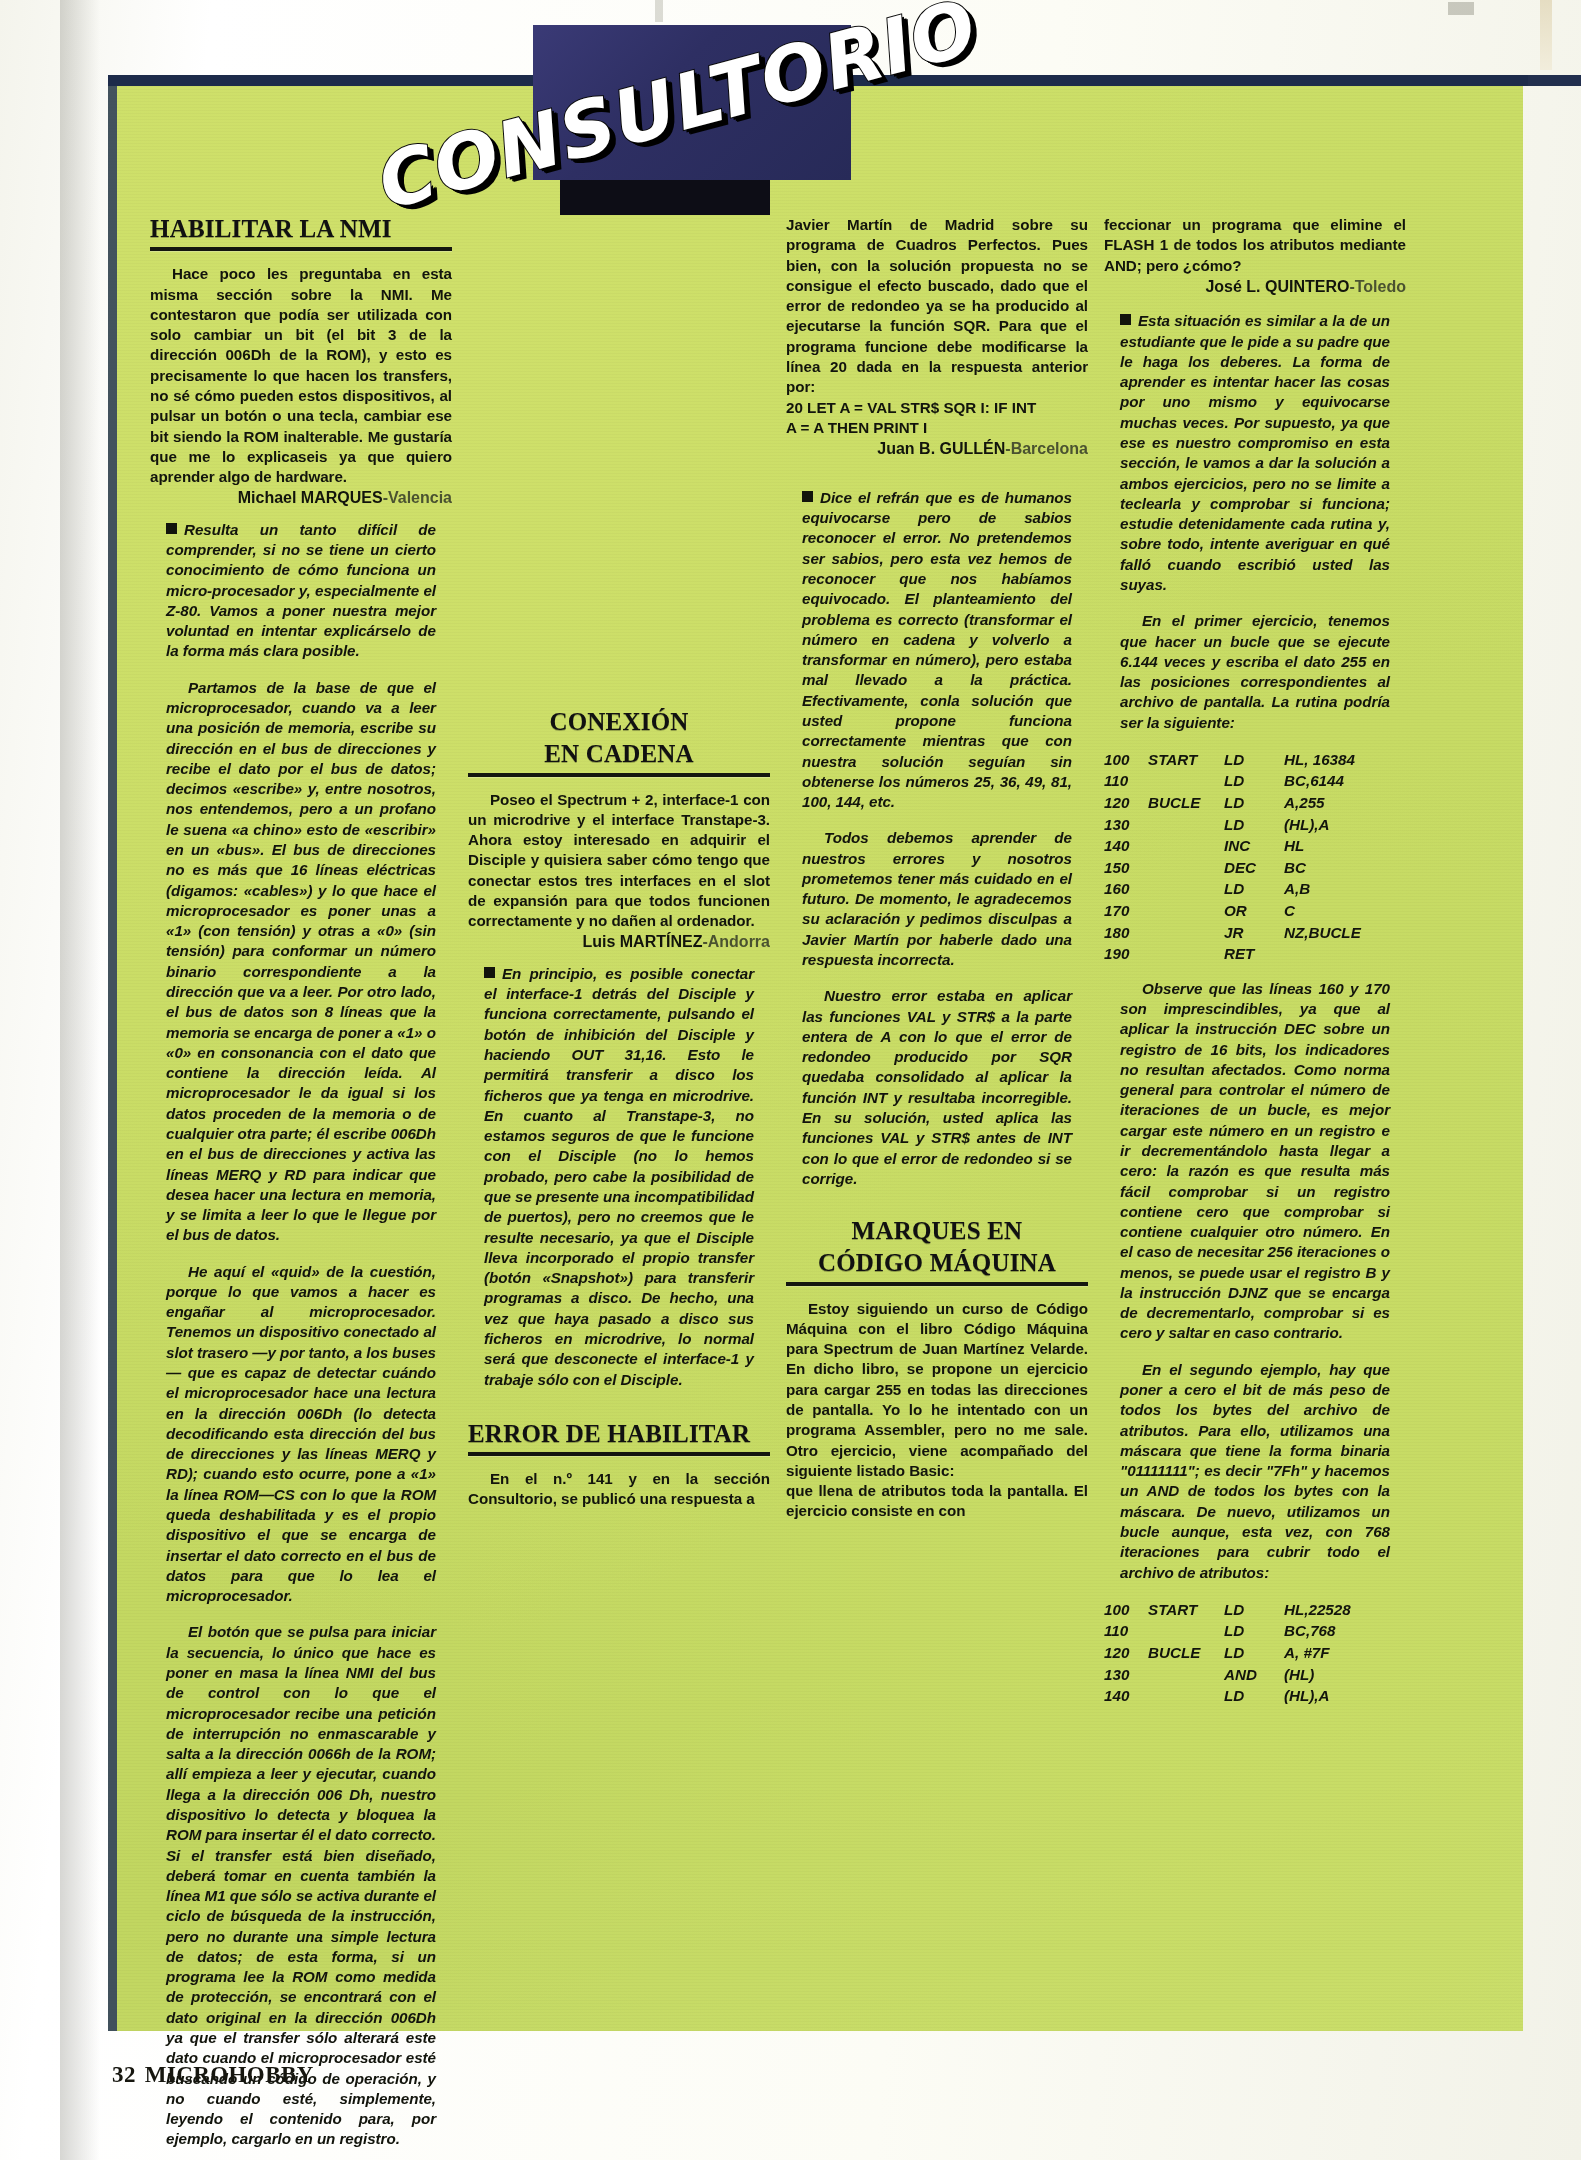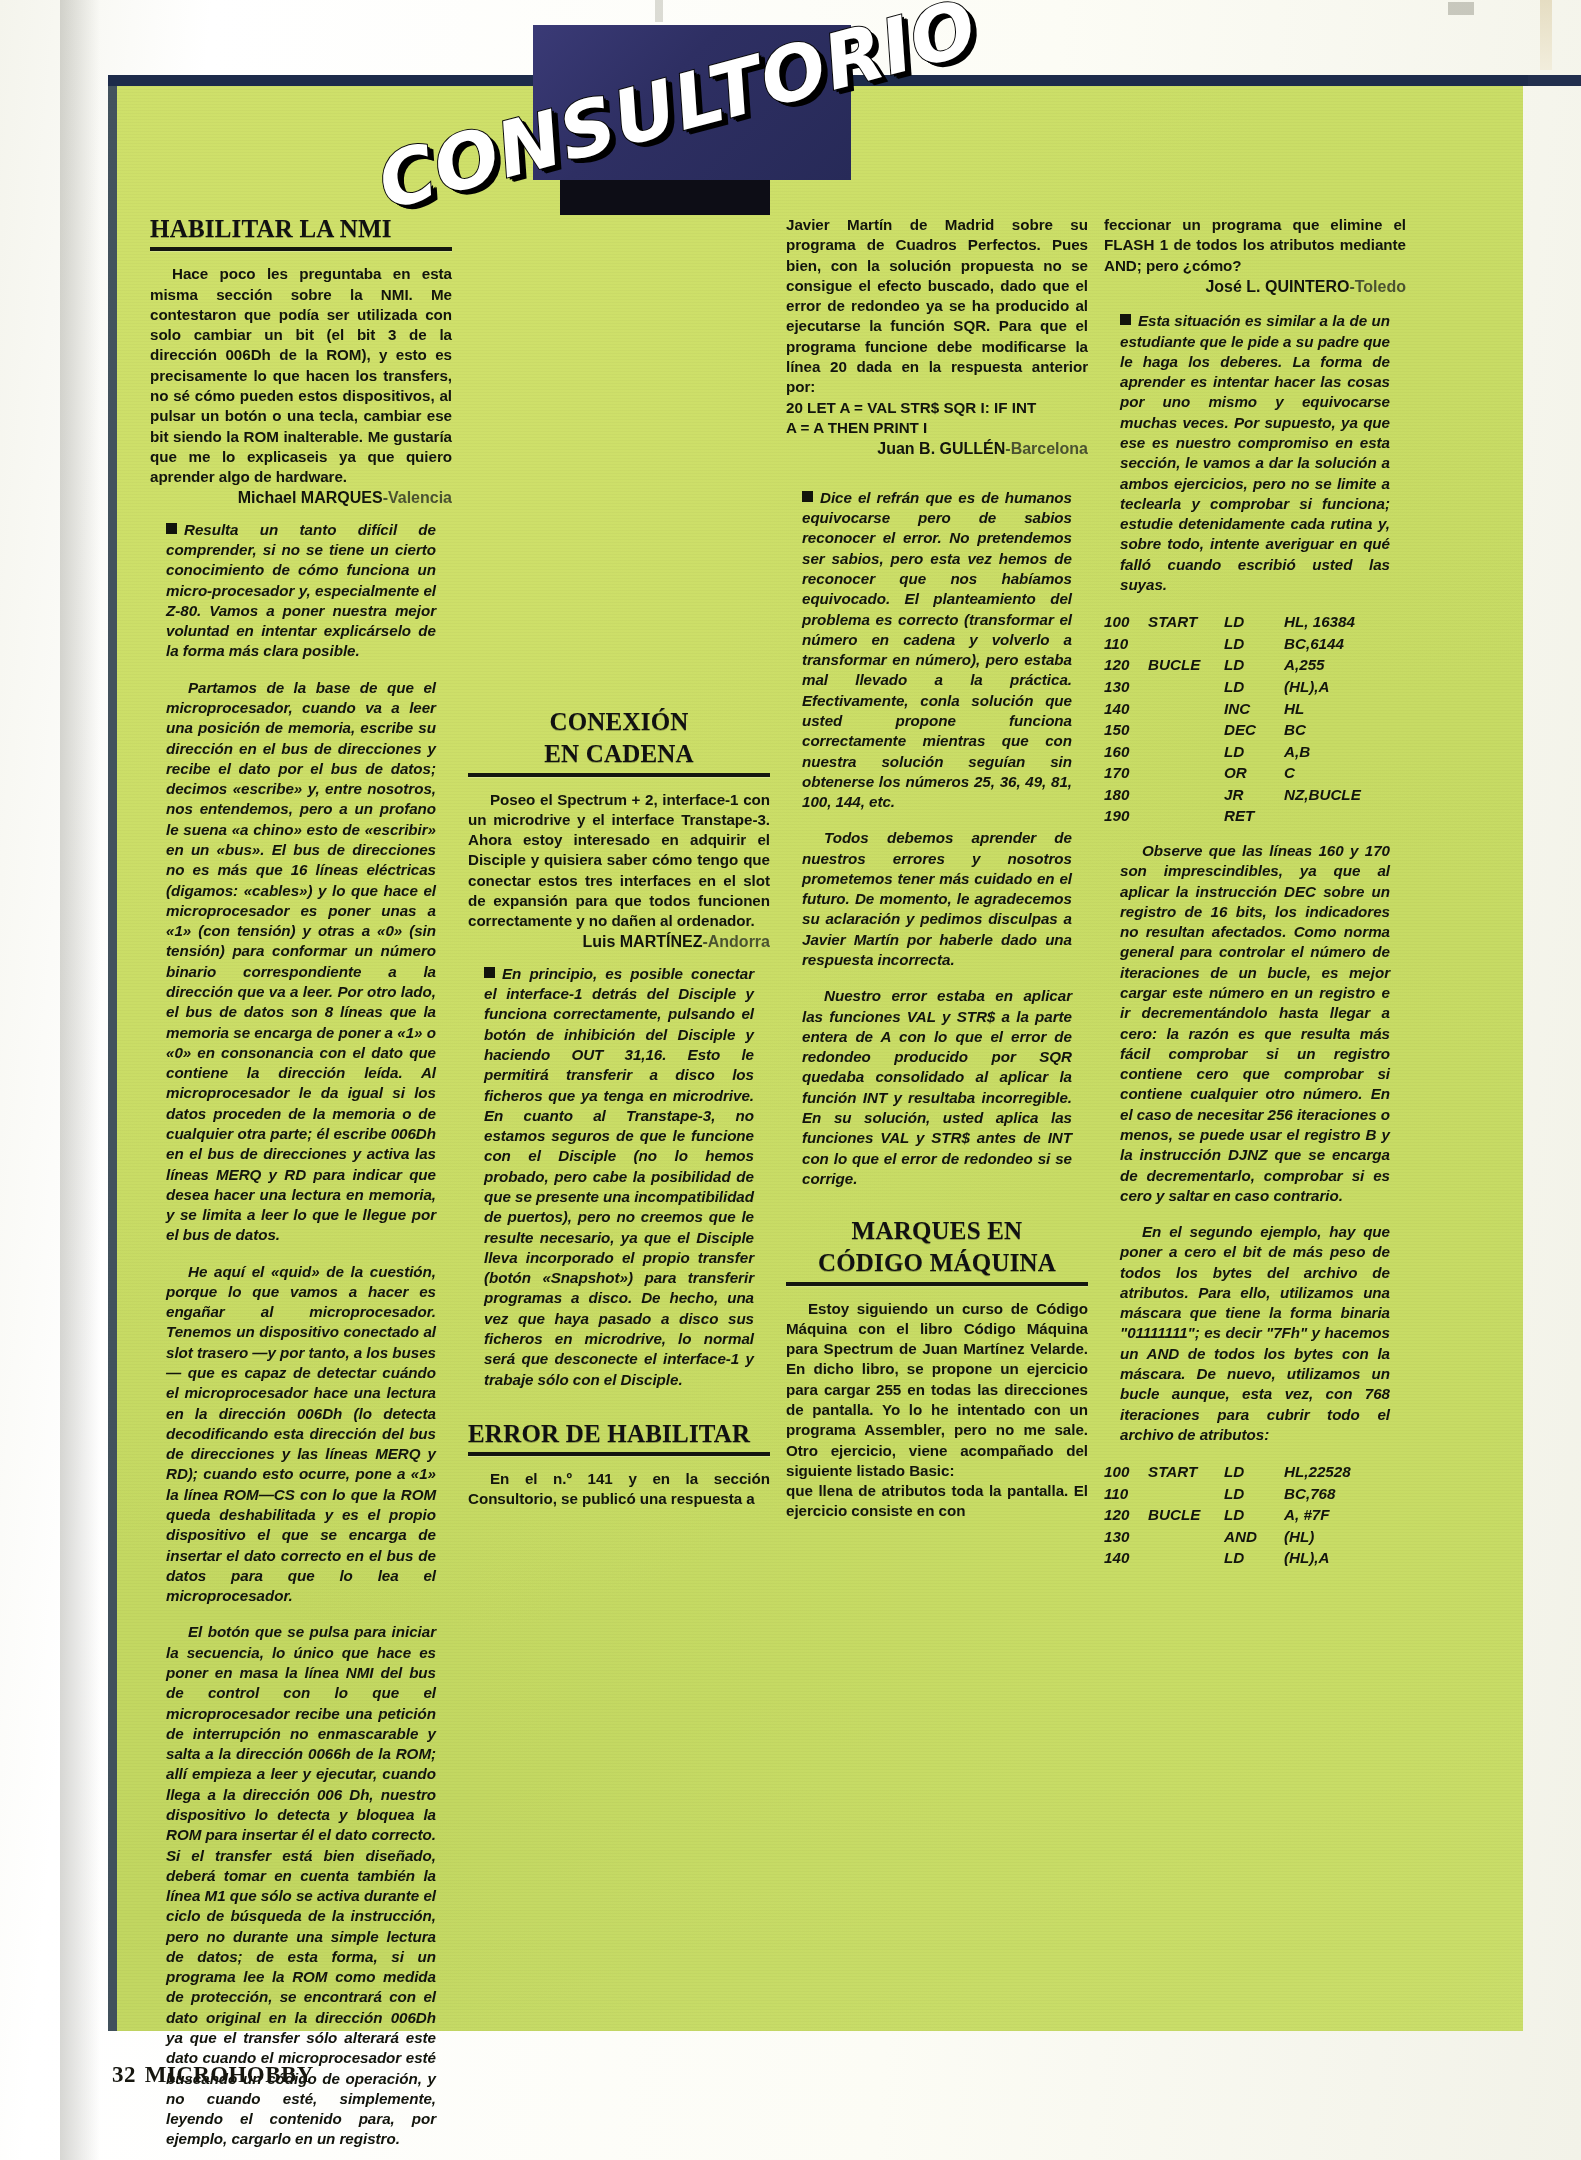--- a/index.html
+++ b/index.html
@@ -331,20 +331,21 @@
         <p class="q cont">que llena de atributos toda la pantalla. El ejercicio consiste en con</p>
       </div>
     </div>
 
     <div class="col">
 
       <p class="q cont" id="c4-top">feccionar un programa que elimine el FLASH 1 de todos los atributos mediante AND; pero ¿cómo?</p>
       <p class="sig"><span>José L. QUINTERO</span><span class="city">-Toledo</span></p>
 
       <p class="a noind" style="margin-top:14px"><span class="bullet"></span><span>Esta situación es similar a la de un estudiante que le pide a su padre que le haga los deberes. La forma de aprender es intentar hacer las cosas por uno mismo y equivocarse muchas veces. Por supuesto, ya que ese es nuestro compromiso en esta sección, le vamos a dar la solución a ambos ejercicios, pero no se limite a teclearla y comprobar si funciona; estudie detenidamente cada rutina y, sobre todo, intente averiguar en qué falló cuando escribió usted las suyas.</span></p>
+      <p class="a" style="margin-top:11px">En el primer ejercicio, tenemos que hacer un bucle que se ejecute 6.144 veces y escriba el dato 255 en las posiciones correspondientes al archivo de pantalla. La rutina podría ser la siguiente:</p>
 
       <div class="listing" id="listing1">
           <div class="row">
             <span class="ln">100</span>
             <span class="lbl">START</span>
             <span class="op">LD</span>
             <span class="ar">HL, 16384</span>
           </div>
           <div class="row">
             <span class="ln">110</span>

